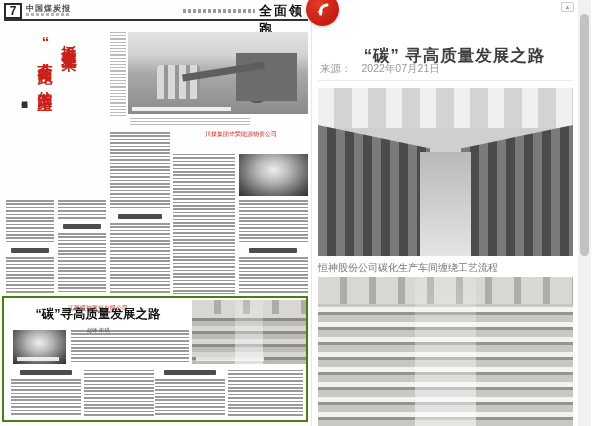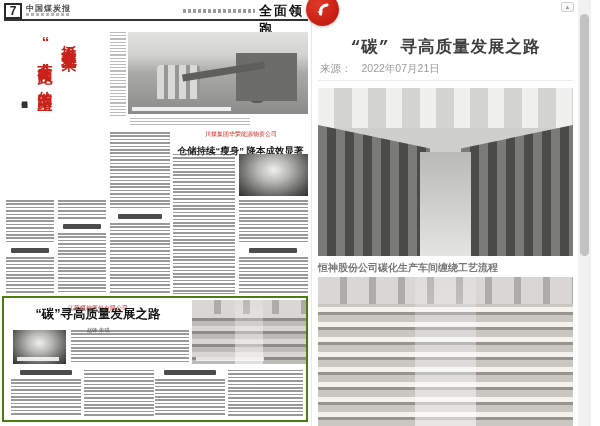--- a/index.html
+++ b/index.html
@@ -62,21 +62,21 @@
   .creel-ceiling{position:absolute;left:0;top:0;width:100%;height:24%;
      background:repeating-linear-gradient(to right,#f0f0ee 0 16px,#d3d3d1 16px 34px);}
   .creel-left{position:absolute;left:0;top:22%;width:44%;height:78%;
      background:repeating-linear-gradient(to right,#7a7a78 0 9px,#4b4b49 9px 18px);
      clip-path:polygon(0 0,100% 18%,100% 100%,0 100%);}
   .creel-right{position:absolute;right:0;top:22%;width:44%;height:78%;
      background:repeating-linear-gradient(to right,#7a7a78 0 9px,#4b4b49 9px 18px);
      clip-path:polygon(0 18%,100% 0,100% 100%,0 100%);}
   .creel-floor{position:absolute;left:40%;bottom:0;width:20%;height:62%;
      background:linear-gradient(to bottom,#b9b9b7,#e4e4e2);}
-  .photo-caption{left:318px;top:261px;font-size:10px;color:#777;font-weight:bold;}
+  .photo-caption{left:318px;top:261px;font-size:10px;color:#777;}
 
   .spool-photo{background:
      linear-gradient(to bottom,transparent 0 18%,rgba(0,0,0,0) 18%),
      repeating-linear-gradient(to bottom,#f3f2ef 0 5px,#96948f 5px 8px,#c9c7c2 8px 15px);}
   .spool-ceiling{position:absolute;left:0;top:0;width:100%;height:18%;
      background:repeating-linear-gradient(to right,#d9d7d3 0 22px,#aeaca8 22px 29px);}
 
   .scroll-track{left:578px;top:0;width:13px;height:426px;background:#f1f1f1;}
   .scroll-thumb{left:580px;top:14px;width:9px;height:242px;background:#c2c2c2;border-radius:5px;}
   .scroll-top-icon{left:561px;top:2px;width:13px;height:10px;border:1px solid #cfcfcf;border-radius:2px;
@@ -125,21 +125,20 @@
     </div>
 
     <div class="abs sim" style="left:110px;top:132px;width:60px;height:78px;"></div>
     <div class="abs subbar" style="left:118px;top:214px;width:44px;"></div>
     <div class="abs sim" style="left:110px;top:223px;width:60px;height:70px;"></div>
 
     <div class="abs" style="left:173px;top:126px;width:135px;height:168px;">
       <div style="text-align:center;">
         <span class="org-red scale6" style="display:inline-block;">川煤集团华荣能源物资公司</span>
       </div>
-      <div style="text-align:center;font-size:9.5px;font-weight:bold;color:#1c1c1c;white-space:nowrap;margin-top:1px;">仓储持续“瘦身” 降本成效显著</div>
       <div class="abs sim" style="left:0;top:28px;width:62px;height:140px;"></div>
       <div class="abs photo mill-photo" style="left:66px;top:28px;width:69px;height:42px;"></div>
       <div class="abs sim" style="left:66px;top:74px;width:69px;height:44px;"></div>
       <div class="abs subbar" style="left:76px;top:122px;width:48px;"></div>
       <div class="abs sim" style="left:66px;top:131px;width:69px;height:37px;"></div>
     </div>
 
     <div class="abs boxed" style="left:2px;top:296px;width:306px;height:126px;">
       <div class="abs" style="left:4px;top:2px;width:180px;text-align:center;">
         <span class="org-red scale6" style="display:inline-block;">江苏恒神股份有限公司</span>
@@ -161,21 +160,21 @@
       <div class="abs sim" style="left:7px;top:81px;width:70px;height:37px;"></div>
       <div class="abs sim" style="left:80px;top:72px;width:70px;height:46px;"></div>
       <div class="abs subbar" style="left:160px;top:72px;width:52px;"></div>
       <div class="abs sim" style="left:151px;top:81px;width:70px;height:37px;"></div>
       <div class="abs sim" style="left:224px;top:72px;width:75px;height:46px;"></div>
     </div>
   </section>
 
   <section>
 
-    <h1 class="abs reader-title" style="margin:0;font-family:Liberation Mono, monospace;">“碳” 寻高质量发展之路</h1>
+    <h1 class="abs reader-title" style="margin:9px;">“碳” 寻高质量发展之路</h1>
 
     <div class="abs meta">
       <span>
         <b>来源：</b><span class="meta-gap"></span><b>2022年07月21日</b>
       </span>
     </div>
 
     <div class="abs divider"></div>
 
     <div class="abs photo creel-photo" style="left:318px;top:88px;width:255px;height:168px;">

